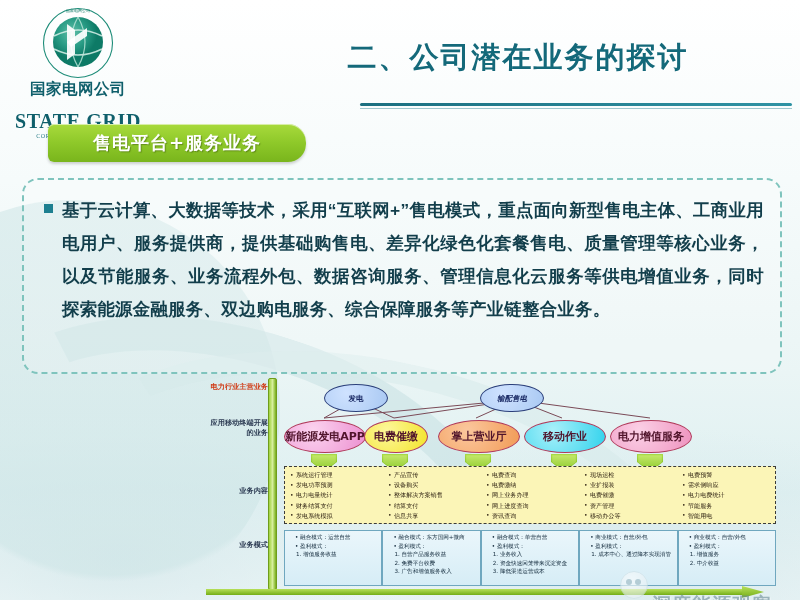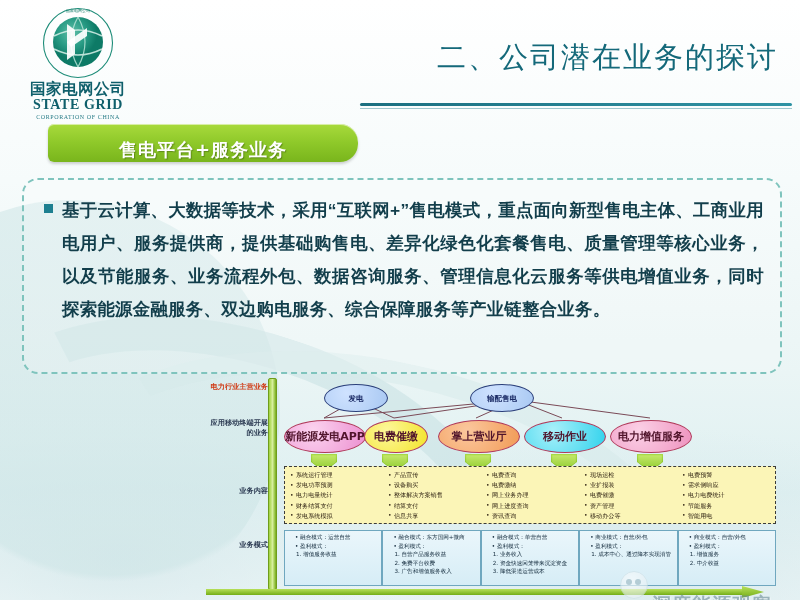--- a/index.html
+++ b/index.html
@@ -28,40 +28,40 @@
     transform:rotate(12deg);}
   .sw3{left:-140px;top:200px;width:420px;height:420px;border-radius:50%;
     background:radial-gradient(circle at 60% 40%, rgba(205,229,230,.55) 0 58%, rgba(205,229,230,0) 60%);}
 
   
   .logo-wrap{position:absolute;left:8px;top:6px;width:140px;height:118px;text-align:center;}
   .logo-globe{width:74px;height:74px;margin:0 auto;position:relative;}
   .logo-globe svg{display:block;}
   .logo-cn{font-family:"DejaVu Sans",sans-serif;font-weight:bold;font-size:15.5px;color:#0f5f6b;
     letter-spacing:.5px;line-height:1.05;margin-top:1px;}
-  .logo-en{font-family:"Liberation Serif","DejaVu Serif",serif;font-weight:bold;font-size:14px;
-    color:#0f5f6b;letter-spacing:.6px;line-height:1;margin-top:1px;}
+  .logo-en{font-family:"Liberation Serif","DejaVu Serif",serif;font-weight:bold;font-size:20px;
+    color:#0f5f6b;letter-spacing:.6px;line-height:1;margin-top:14px;}
   .logo-sub{font-family:"Liberation Serif",serif;font-size:6px;color:#2a7d88;letter-spacing:.6px;margin-top:2px;}
 
   .title{
     position:absolute;left:258px;top:38px;width:520px;
-    font-family:"DejaVu Sans",sans-serif;font-weight:normal;font-size:29px;color:#14697a;
-    letter-spacing:2px;text-align:right;
+    font-family:"DejaVu Sans",sans-serif;font-weight:bold;font-size:29px;color:#14697a;
+    letter-spacing:2px;text-align:center;
     text-shadow:1px 1px 0 rgba(255,255,255,.8);
   }
   .rule{position:absolute;left:360px;top:103px;width:432px;height:3px;
     background:linear-gradient(90deg,#1b6f80,#2f93a4);border-radius:2px;}
   .rule2{position:absolute;left:360px;top:108px;width:432px;height:1px;background:#9fc7ce;}
 
   .greenbar{
-    position:absolute;left:48px;top:124px;width:310px;height:38px;
+    position:absolute;left:48px;top:124px;width:258px;height:38px;
     border-radius:6px 18px 18px 6px;
     background:linear-gradient(180deg,#a8da3c 0%,#8fc92a 48%,#79b51c 100%);
     box-shadow:inset 0 1px 0 rgba(255,255,255,.55), 0 2px 3px rgba(0,0,0,.18);
-    display:flex;align-items:flex-end;justify-content:center;
+    display:flex;align-items:center;justify-content:center;
   }
   .greenbar span{
     font-family:"DejaVu Sans",sans-serif;font-size:18px;font-weight:bold;color:#ffffff;
     letter-spacing:1px;text-shadow:1px 1px 1px rgba(60,90,10,.5);
   }
 
   
   .para-box{
     position:absolute;left:22px;top:178px;width:756px;height:192px;
     border:2px dashed #7fc4bd;border-radius:16px;background:rgba(255,255,255,.20);
@@ -213,21 +213,21 @@
         <line x1="310" y1="22" x2="188" y2="40"></line>
         <line x1="310" y1="22" x2="270" y2="40"></line>
         <line x1="310" y1="22" x2="356" y2="40"></line>
         <line x1="310" y1="22" x2="444" y2="40"></line>
       </g>
     </svg>
 
     <div class="ell top-ell" style="left:118px;top:6px;">
       <span>发电</span>
     </div>
-    <div class="ell top-ell" style="left:264px;top:6px;">
+    <div class="ell top-ell" style="left:274px;top:6px;font-style:italic;">
       <span>输配售电</span>
     </div>
 
     <div class="ell mid-ell" style="left:78px;top:42px;background:radial-gradient(circle at 35% 30%,#fbd3ef,#ec8fd0);">
       <span>新能源发电APP</span>
     </div>
     <div class="ell mid-ell" style="left:158px;top:42px;width:62px;background:radial-gradient(circle at 35% 30%,#fdf79a,#f2e327);">
       <span>电费催缴</span>
     </div>
     <div class="ell mid-ell" style="left:232px;top:42px;background:radial-gradient(circle at 35% 30%,#fbc79d,#f19a55);justify-content:center;">

